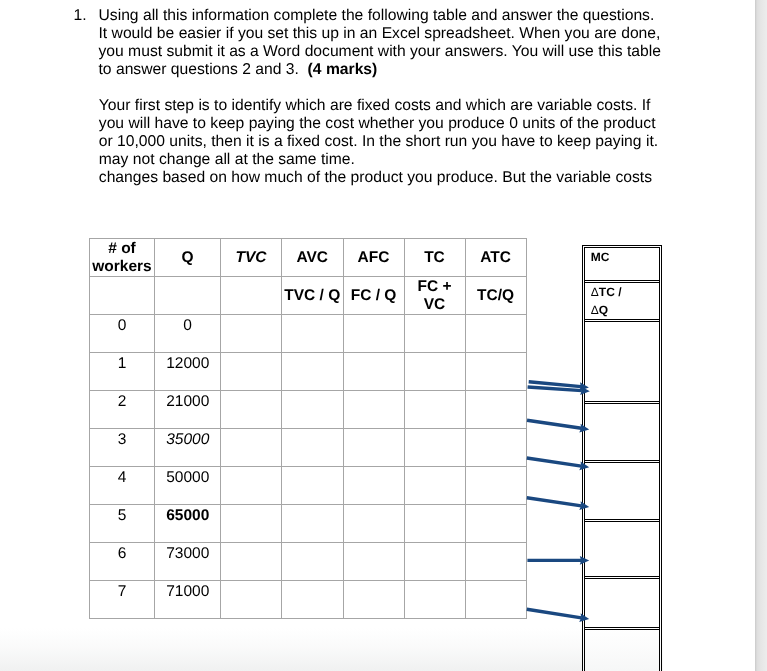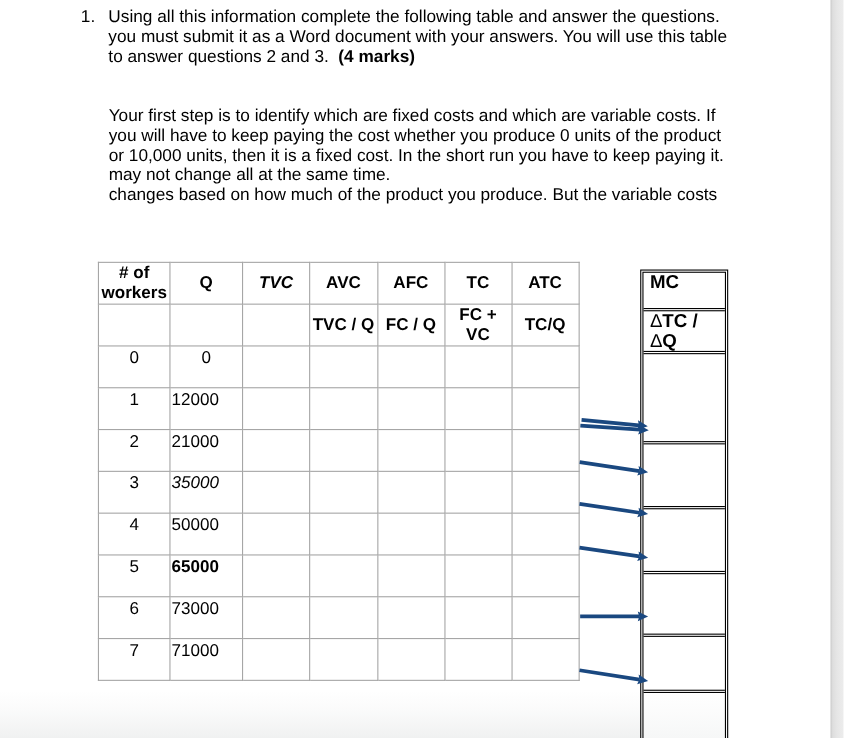--- a/index.html
+++ b/index.html
@@ -80,38 +80,38 @@
     font-size: 15.5px;
     padding: 0 1px;
     color: #000;
     box-sizing: border-box;
     overflow: hidden;
   }
   table.main td.hdr { font-weight: bold; line-height: 17.3px; }
   table.main tr.r2 td.hdr { position: relative; }
   table.main tr.r2 td.hdr > span { position: relative; top: 0px; display:block; }
   table.main tr.body td { vertical-align: top; line-height: 21px; }
-  table.main tr.body td.numcol { text-align: left; padding-right: 0.5px; }
+  table.main tr.body td.numcol { text-align: center; padding-right: 0.5px; }
   table.main tr.r1 td { height: 38px; }
   table.main tr.r2 td { height: 38px; }
   table.main tr.body td { height: 38px; }
 
   
   #mc-table {
     position: absolute;
     left: 581.8px; top: 244.9px;
     width: 80px;
     border: 3px double #000;
     box-sizing: border-box;
     background: transparent;
   }
   .mc-cell {
     box-sizing: border-box;
     border-bottom: 3px double #000;
-    font-size: 17px;
+    font-size: 12px;
     font-weight: bold;
     padding: 0 0 0 6px;
     line-height: 18.1px;
     color: #000;
   }
   .mc-cell.last { border-bottom: none; }
   .mc-cell > div { position: relative; top: 0.3px; }
   .delta { font-weight: normal; }
 
   
@@ -123,20 +123,24 @@
 </style>
 </head>
 <body>
 
 <div id="page">
 
   <div class="qblock">
     <div class="qrow">
       <div class="qnum">1.</div>
       <div class="qtext">Using all this information complete the following table and answer the questions.</div>
+    </div>
+    <div class="qrow">
+      <div class="qnum"></div>
+      <div class="qtext">It would be easier if you set this up in an Excel spreadsheet. When you are done,</div>
     </div>
     <div class="qrow">
       <div class="qnum"></div>
       <div class="qtext">you must submit it as a Word document with your answers. You will use this table</div>
     </div>
     <div class="qrow">
       <div class="qnum"></div>
       <div class="qtext"><span>to answer questions 2 and 3.</span>&nbsp; <b>(4 marks)</b></div>
     </div>
   </div>

